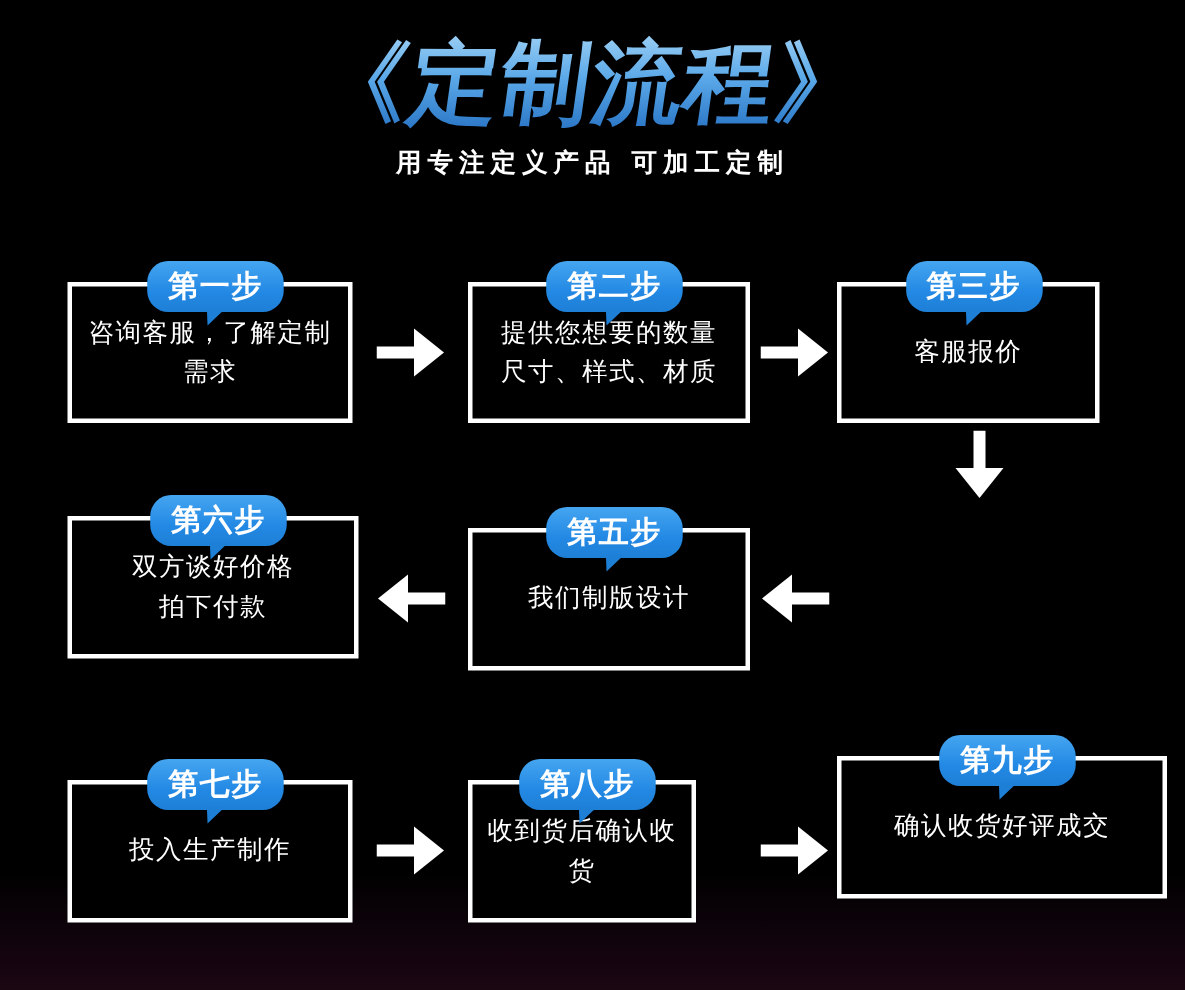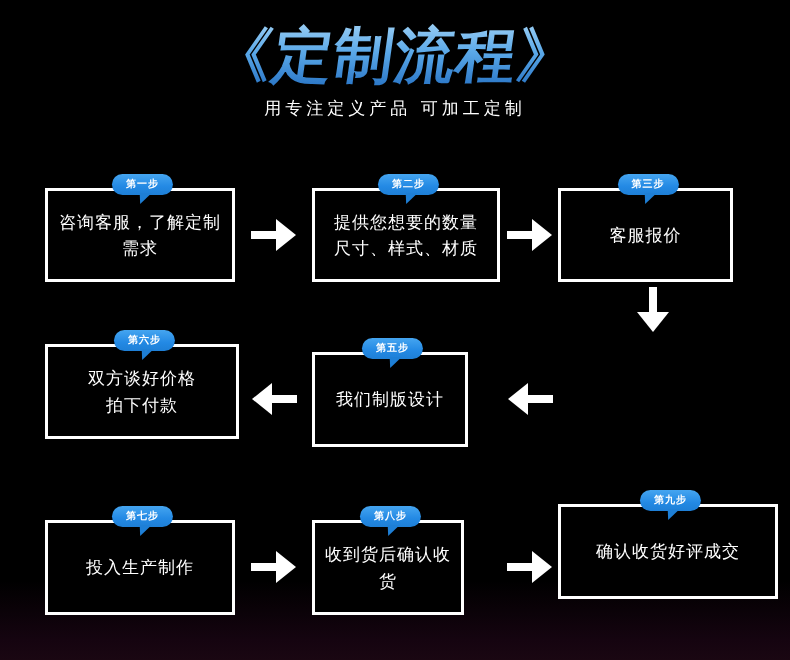--- a/index.html
+++ b/index.html
@@ -11,35 +11,35 @@
   }
   .title {
     position:absolute; top:16px; left:0; width:100%;
     text-align:center; font-size:60px; font-weight:800;
     transform:skewX(-8deg); letter-spacing:1px;
     background-image:linear-gradient(180deg,#a9d7f7 0%,#5aa8e8 45%,#1c67bc 100%);
     -webkit-background-clip:text; background-clip:text; color:transparent;
   }
   .subtitle {
     position:absolute; top:97px; left:0; width:100%;
-    text-align:center; font-size:17px; font-weight:400;
+    text-align:center; font-size:17px; font-weight:700;
     letter-spacing:4px; color:#fff;
   }
   .cell {
     position:absolute; border:3px solid #fff; background:#000;
   }
   .cell .txt {
     position:absolute; inset:0; display:flex; align-items:center; justify-content:center;
     text-align:center; color:#fff; font-size:17px; line-height:1.55;
     letter-spacing:1px; white-space:pre-line; padding:0 8px;
   }
   .bubble {
     position:absolute; top:-17px; left:50%; transform:translateX(-46%);
     background:linear-gradient(180deg,#45a5f0 0%,#2389e4 60%,#1e7fd6 100%);
-    color:#fff; font-weight:700; font-size:10px; letter-spacing:1px;
+    color:#fff; font-weight:700; font-size:20px; letter-spacing:1px;
     padding:3px 14px 4px; border-radius:14px; white-space:nowrap; z-index:2;
   }
   .bubble .tail {
     position:absolute; bottom:-9px; left:42%;
     width:0; height:0; border-left:4px solid transparent;
     border-right:8px solid transparent; border-top:11px solid #1e7fd6;
     transform:skewX(-18deg);
   }
   .arrow { position:absolute; }
   .arrow svg { display:block; }
@@ -80,21 +80,21 @@
 
   <div class="cell" style="left:45px;top:344px;width:194px;height:95px">
     <div class="bubble">
       <span>第六步</span>
       <span class="tail"></span>
     </div>
     <div class="txt">双方谈好价格
 拍下付款</div>
   </div>
 
-  <div class="cell" style="left:312px;top:352px;width:156px;height:95px">
+  <div class="cell" style="left:312px;top:352px;width:188px;height:95px">
     <div class="bubble">
       <span>第五步</span>
       <span class="tail"></span>
     </div>
     <div class="txt">我们制版设计</div>
   </div>
 
 
   <div class="cell" style="left:45px;top:520px;width:190px;height:95px">
     <div class="bubble">

